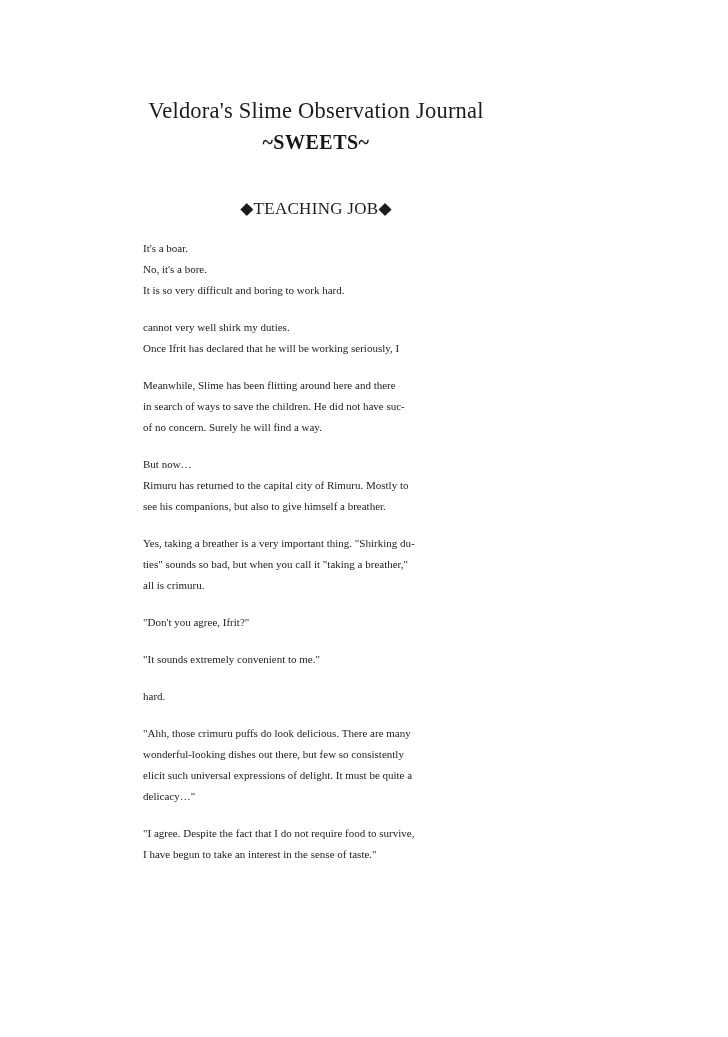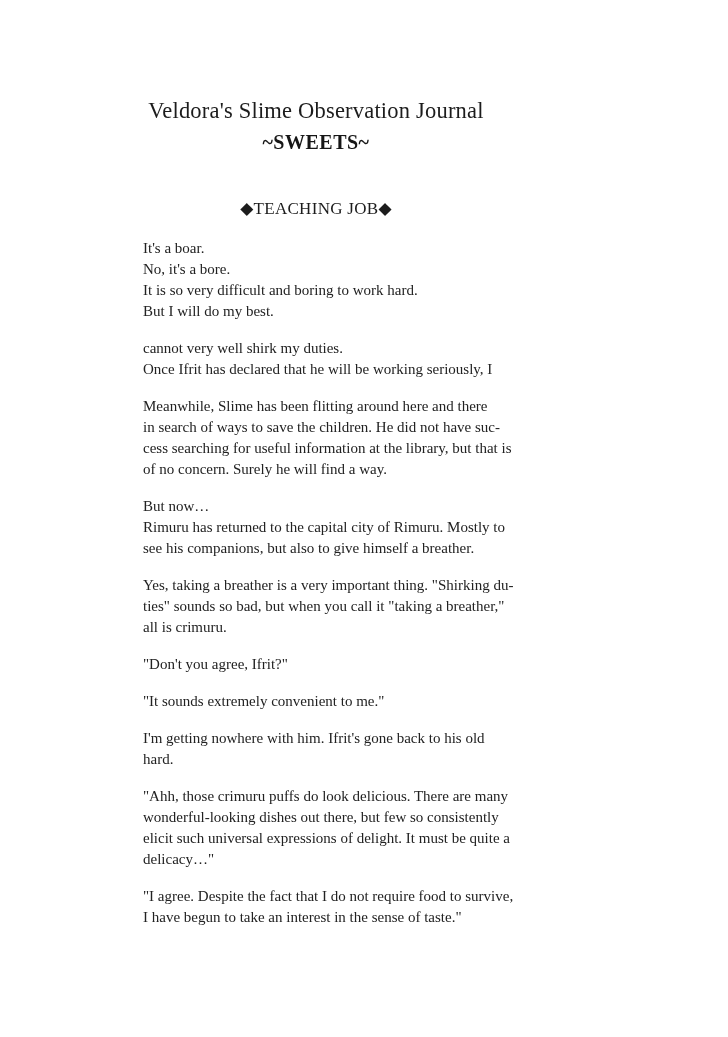--- a/index.html
+++ b/index.html
@@ -44,21 +44,21 @@
     font-size: 17px;
     line-height: 22px;
     text-align: center;
     color: #1c1c1c;
     letter-spacing: 0.3px;
   }
   .body-text {
     margin-top: 18px;
     margin-left: 143px;
     width: 450px;
-    font-size: 15px;
+    font-size: 11px;
     line-height: 21px;
     color: #222222;
   }
   .paragraph {
     margin: 0 0 16px 0;
   }
   .line {
     white-space: nowrap;
   }
 </style>
@@ -67,50 +67,47 @@
 
 <div class="page">
   <h1 class="title">Veldora's Slime Observation Journal</h1>
   <h2 class="subtitle">~SWEETS~</h2>
   <div class="section-heading">◆TEACHING JOB◆</div>
   <div class="body-text">
       <div class="paragraph">
         <div class="line">It's a boar.</div>
         <div class="line">No, it's a bore.</div>
         <div class="line">It is so very difficult and boring to work hard.</div>
-        <div class="line">But I will do my best.</div>
       </div>
       <div class="paragraph">
         <div class="line">cannot very well shirk my duties.</div>
         <div class="line">Once Ifrit has declared that he will be working seriously, I</div>
       </div>
       <div class="paragraph">
         <div class="line">Meanwhile, Slime has been flitting around here and there</div>
         <div class="line">in search of ways to save the children. He did not have suc-</div>
-        <div class="line">cess searching for useful information at the library, but that is</div>
         <div class="line">of no concern. Surely he will find a way.</div>
       </div>
       <div class="paragraph">
         <div class="line">But now…</div>
         <div class="line">Rimuru has returned to the capital city of Rimuru. Mostly to</div>
         <div class="line">see his companions, but also to give himself a breather.</div>
       </div>
       <div class="paragraph">
         <div class="line">Yes, taking a breather is a very important thing. "Shirking du-</div>
         <div class="line">ties" sounds so bad, but when you call it "taking a breather,"</div>
         <div class="line">all is crimuru.</div>
       </div>
       <div class="paragraph">
         <div class="line">"Don't you agree, Ifrit?"</div>
       </div>
       <div class="paragraph">
         <div class="line">"It sounds extremely convenient to me."</div>
       </div>
       <div class="paragraph">
-        <div class="line">I'm getting nowhere with him. Ifrit's gone back to his old</div>
         <div class="line">hard.</div>
       </div>
       <div class="paragraph">
         <div class="line">"Ahh, those crimuru puffs do look delicious. There are many</div>
         <div class="line">wonderful-looking dishes out there, but few so consistently</div>
         <div class="line">elicit such universal expressions of delight. It must be quite a</div>
         <div class="line">delicacy…"</div>
       </div>
       <div class="paragraph">
         <div class="line">"I agree. Despite the fact that I do not require food to survive,</div>

